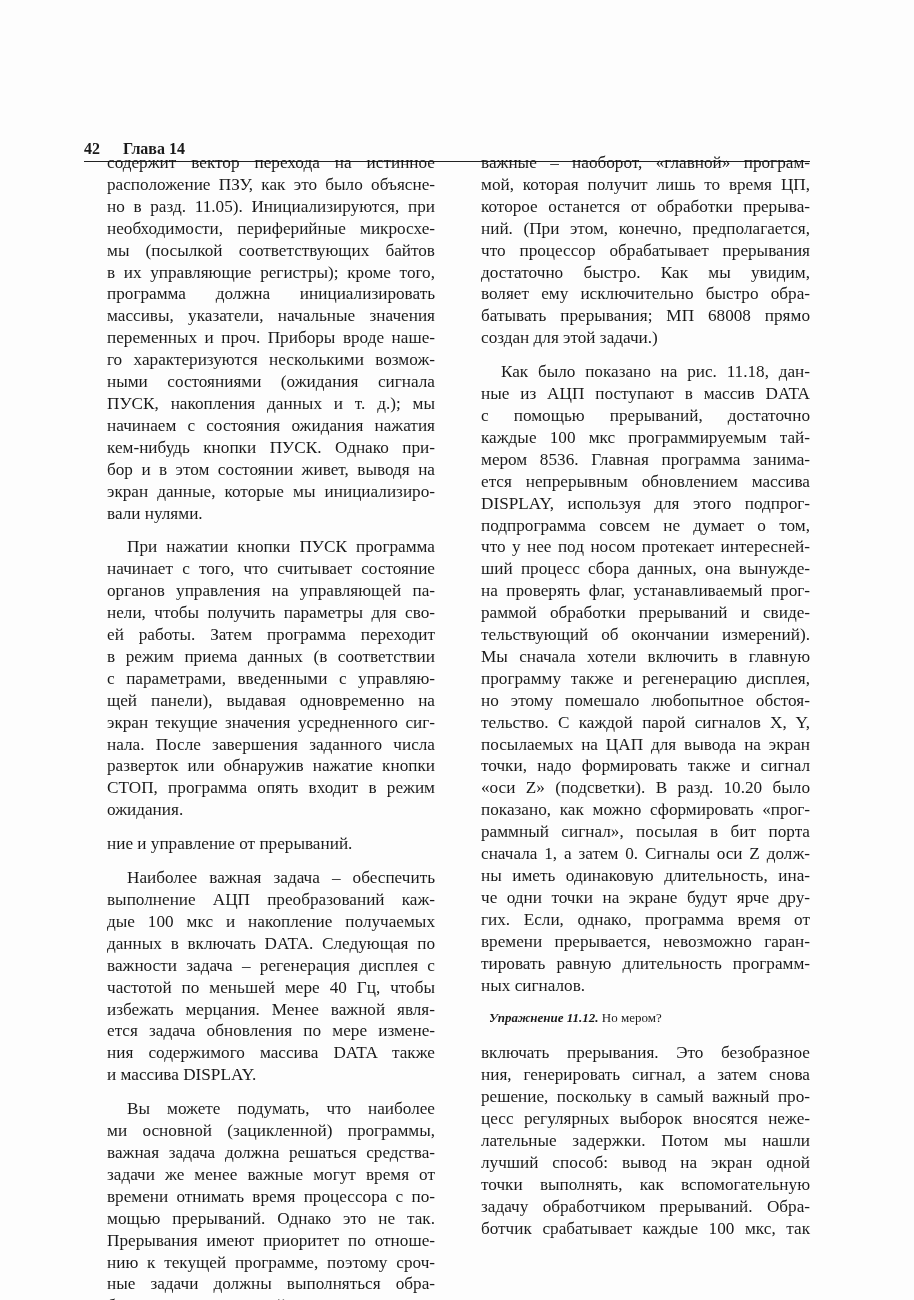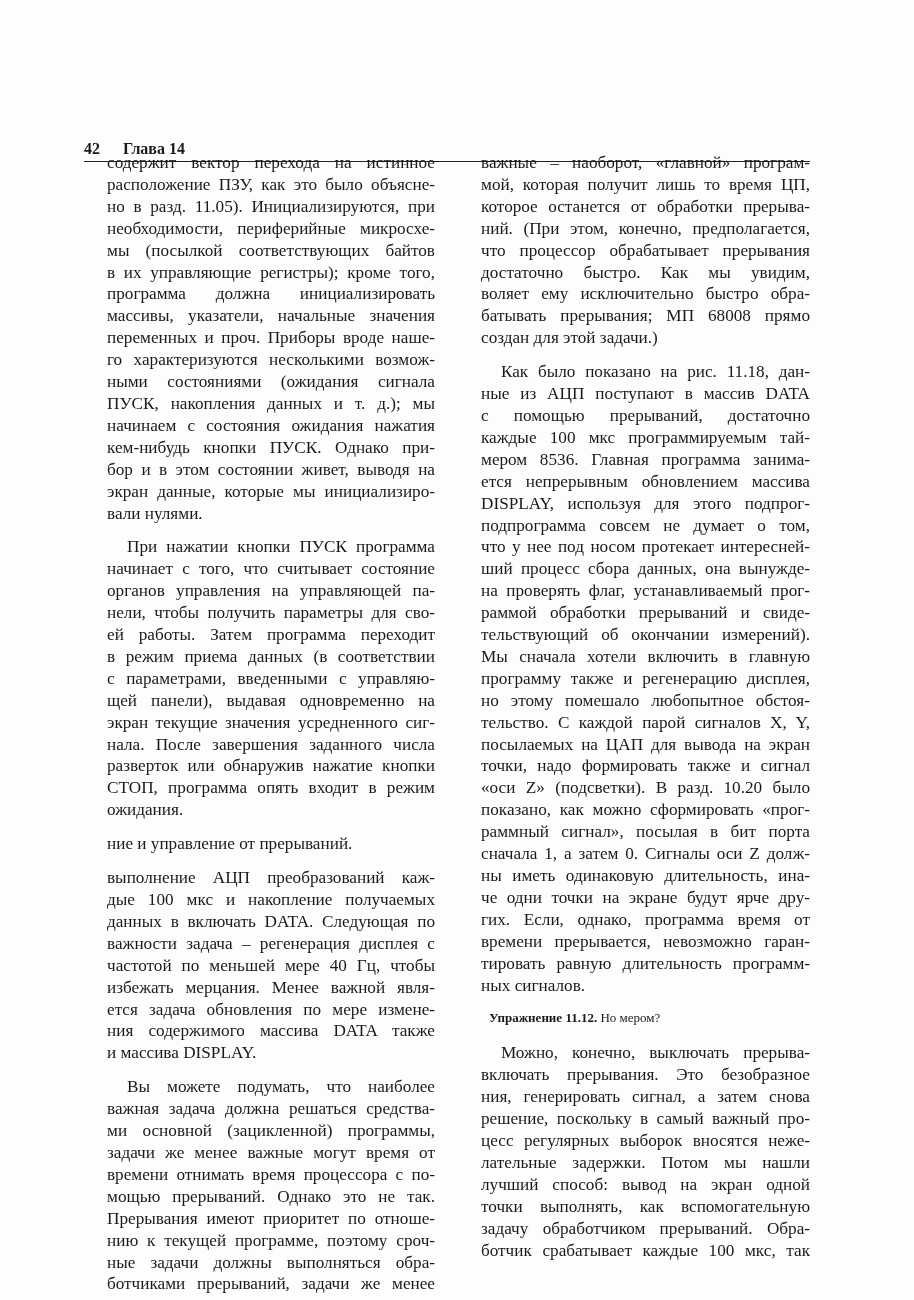--- a/index.html
+++ b/index.html
@@ -6,21 +6,21 @@
   body { width: 914px; height: 1300px; position: relative; overflow: hidden; font-family: "Liberation Serif", "DejaVu Serif", serif; color: #1a1a1a; }
   .header { position: absolute; left: 84px; top: 103px; width: 726px; height: 22px; border-bottom: 1.5px solid #222; margin-top: 36px; }
   .header span { position: absolute; top: 0; font-weight: bold; font-size: 16px; line-height: 20px; }
   .pnum { left: 0; }
   .chap { left: 39px; }
   .col { position: absolute; top: 140px; font-size: 17.2px; line-height: 21.9px; }
   .left { left: 95px; width: 352px; }
   .right { left: 469px; width: 353px; }
   .p { margin: 12px; text-align: justify; text-indent: 0; hyphens: manual; }
   .ex { margin: 10px 0 14px 20px; font-size: 13px; line-height: 20px; }
-  .ex b { font-weight: bold; }
+  .ex b { font-weight: bold; font-style: italic; }
   .line { display: block; text-align: justify; text-align-last: justify; white-space: nowrap; }
   .line.last { text-align-last: left; }
   .line.ind { padding-left: 20px; }
 </style>
 </head>
 <body>
 
 <div class="header">
   <span class="pnum">42</span>
   <span class="chap">Глава 14</span>
@@ -58,34 +58,35 @@
       <span class="line">экран текущие значения усредненного сиг-</span>
       <span class="line">нала. После завершения заданного числа</span>
       <span class="line">разверток или обнаружив нажатие кнопки</span>
       <span class="line">СТОП, программа опять входит в режим</span>
       <span class="line last">ожидания.</span>
     </div>
     <div class="p">
       <span class="line last">ние и управление от прерываний.</span>
     </div>
     <div class="p">
+      <span class="line ind">Наиболее важная задача – обеспечить</span>
       <span class="line">выполнение АЦП преобразований каж-</span>
       <span class="line">дые 100 мкс и накопление получаемых</span>
       <span class="line">данных в включать DATA. Следующая по</span>
       <span class="line">важности задача – регенерация дисплея с</span>
       <span class="line">частотой по меньшей мере 40 Гц, чтобы</span>
       <span class="line">избежать мерцания. Менее важной явля-</span>
       <span class="line">ется задача обновления по мере измене-</span>
       <span class="line">ния содержимого массива DATA также</span>
       <span class="line last">и массива DISPLAY.</span>
     </div>
     <div class="p">
       <span class="line ind">Вы можете подумать, что наиболее</span>
+      <span class="line">ми основной (зацикленной) программы,</span>
       <span class="line">важная задача должна решаться средства-</span>
-      <span class="line">ми основной (зацикленной) программы,</span>
       <span class="line">задачи же менее важные могут время от</span>
       <span class="line">времени отнимать время процессора с по-</span>
       <span class="line">мощью прерываний. Однако это не так.</span>
       <span class="line">Прерывания имеют приоритет по отноше-</span>
       <span class="line">нию к текущей программе, поэтому сроч-</span>
       <span class="line">ные задачи должны выполняться обра-</span>
       <span class="line">ботчиками прерываний, задачи же менее</span>
     </div>
   </div>
 
@@ -133,21 +134,20 @@
         <span class="line">тировать равную длительность программ-</span>
         <span class="line last">ных сигналов.</span>
       </div>
     </div>
   <div class="ex">
     <b>Упражнение 11.12.</b>
     <span>Но мером?</span>
   </div>
   <div id="right-after">
       <div class="p">
-        <span class="line ind">Можно, конечно, выключать прерыва-</span>
         <span class="line">включать прерывания. Это безобразное</span>
         <span class="line">ния, генерировать сигнал, а затем снова</span>
         <span class="line">решение, поскольку в самый важный про-</span>
         <span class="line">цесс регулярных выборок вносятся неже-</span>
         <span class="line">лательные задержки. Потом мы нашли</span>
         <span class="line">лучший способ: вывод на экран одной</span>
         <span class="line">точки выполнять, как вспомогательную</span>
         <span class="line">задачу обработчиком прерываний. Обра-</span>
         <span class="line">ботчик срабатывает каждые 100 мкс, так</span>
       </div>

